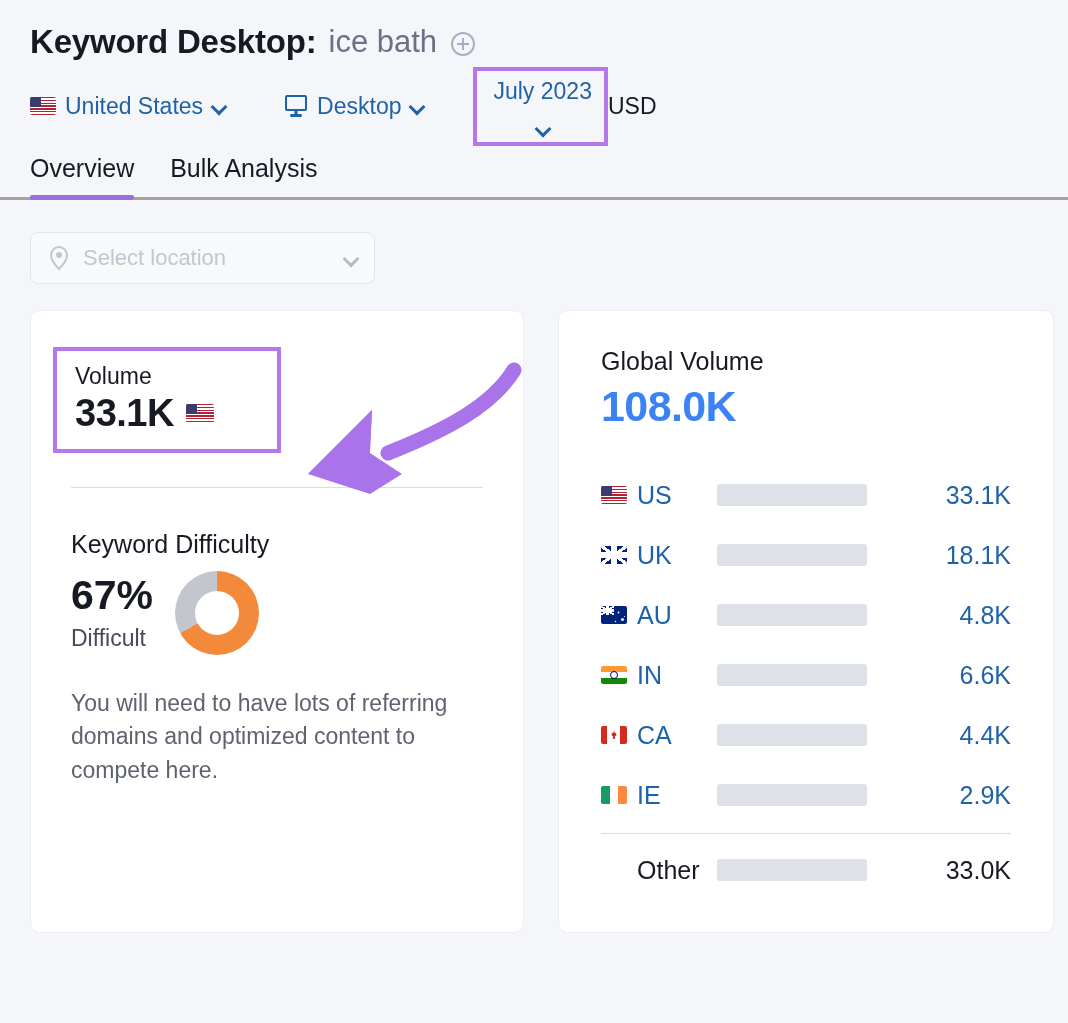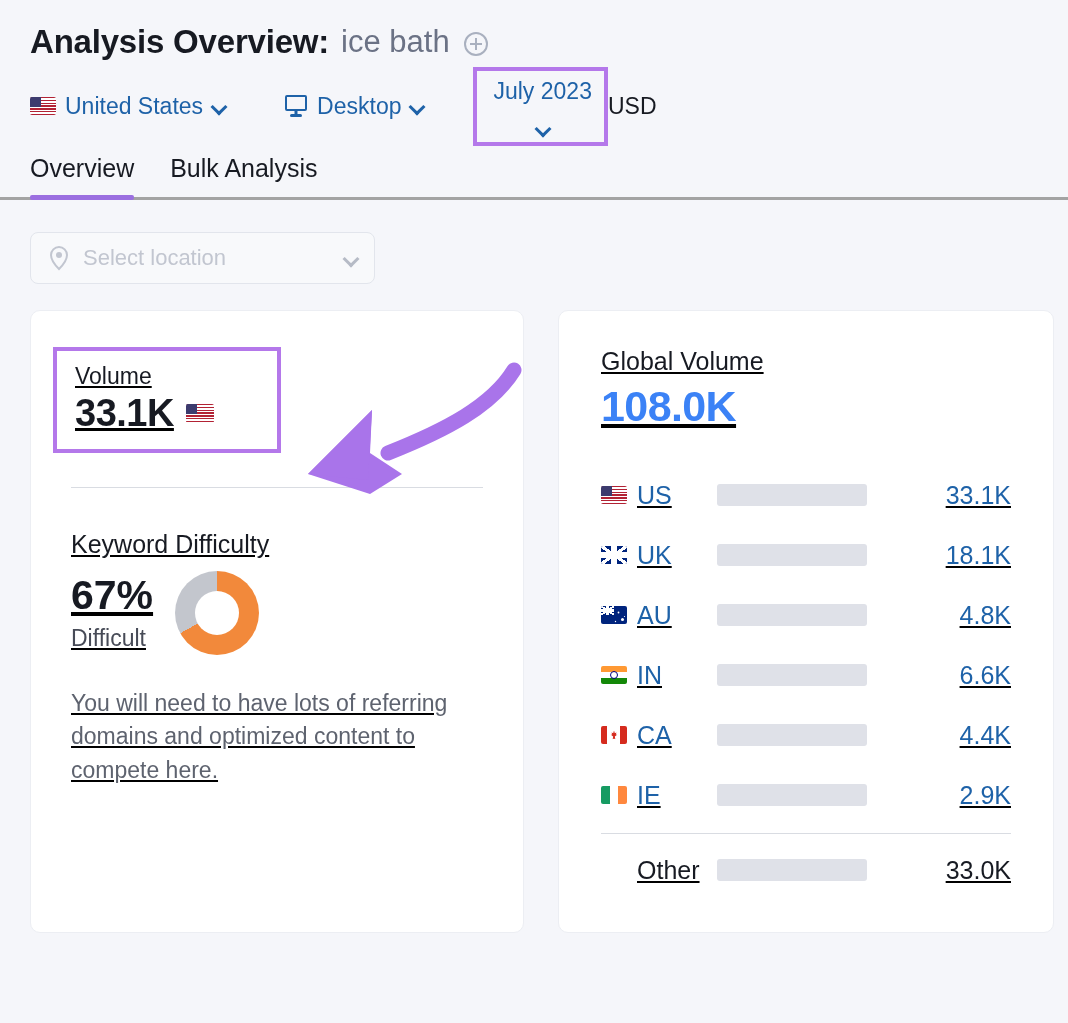--- a/index.html
+++ b/index.html
@@ -302,21 +302,20 @@
     color: #c2c6d0;
     flex: 1;
   }
   .chev-gray::before { border-color: #b6bbc6; }
 
   
   .cards {
     display: flex;
     gap: 34px;
     margin: 26px 0 0 30px;
-    text-decoration: underline;
   }
 
   .card {
     background: #ffffff;
     border: 1px solid #eceef3;
     border-radius: 10px;
     position: relative;
   }
 
   .card-left {
@@ -484,21 +483,21 @@
     pointer-events: none;
   }
 </style>
 </head>
 <body>
 
 <div class="page">
 
   <div class="header">
     <div class="title-row">
-      <span class="title-main">Analysis Overview:</span>
+      <span class="title-main">Keyword Desktop:</span>
       <span class="title-keyword">ice bath</span>
       <span class="plus-circle"></span>
     </div>
 
     <div class="filter-row">
 
       <div class="filter-item">
         <span class="flag flag-us"></span>
         <span>United States</span>
         <span class="chev"></span>

